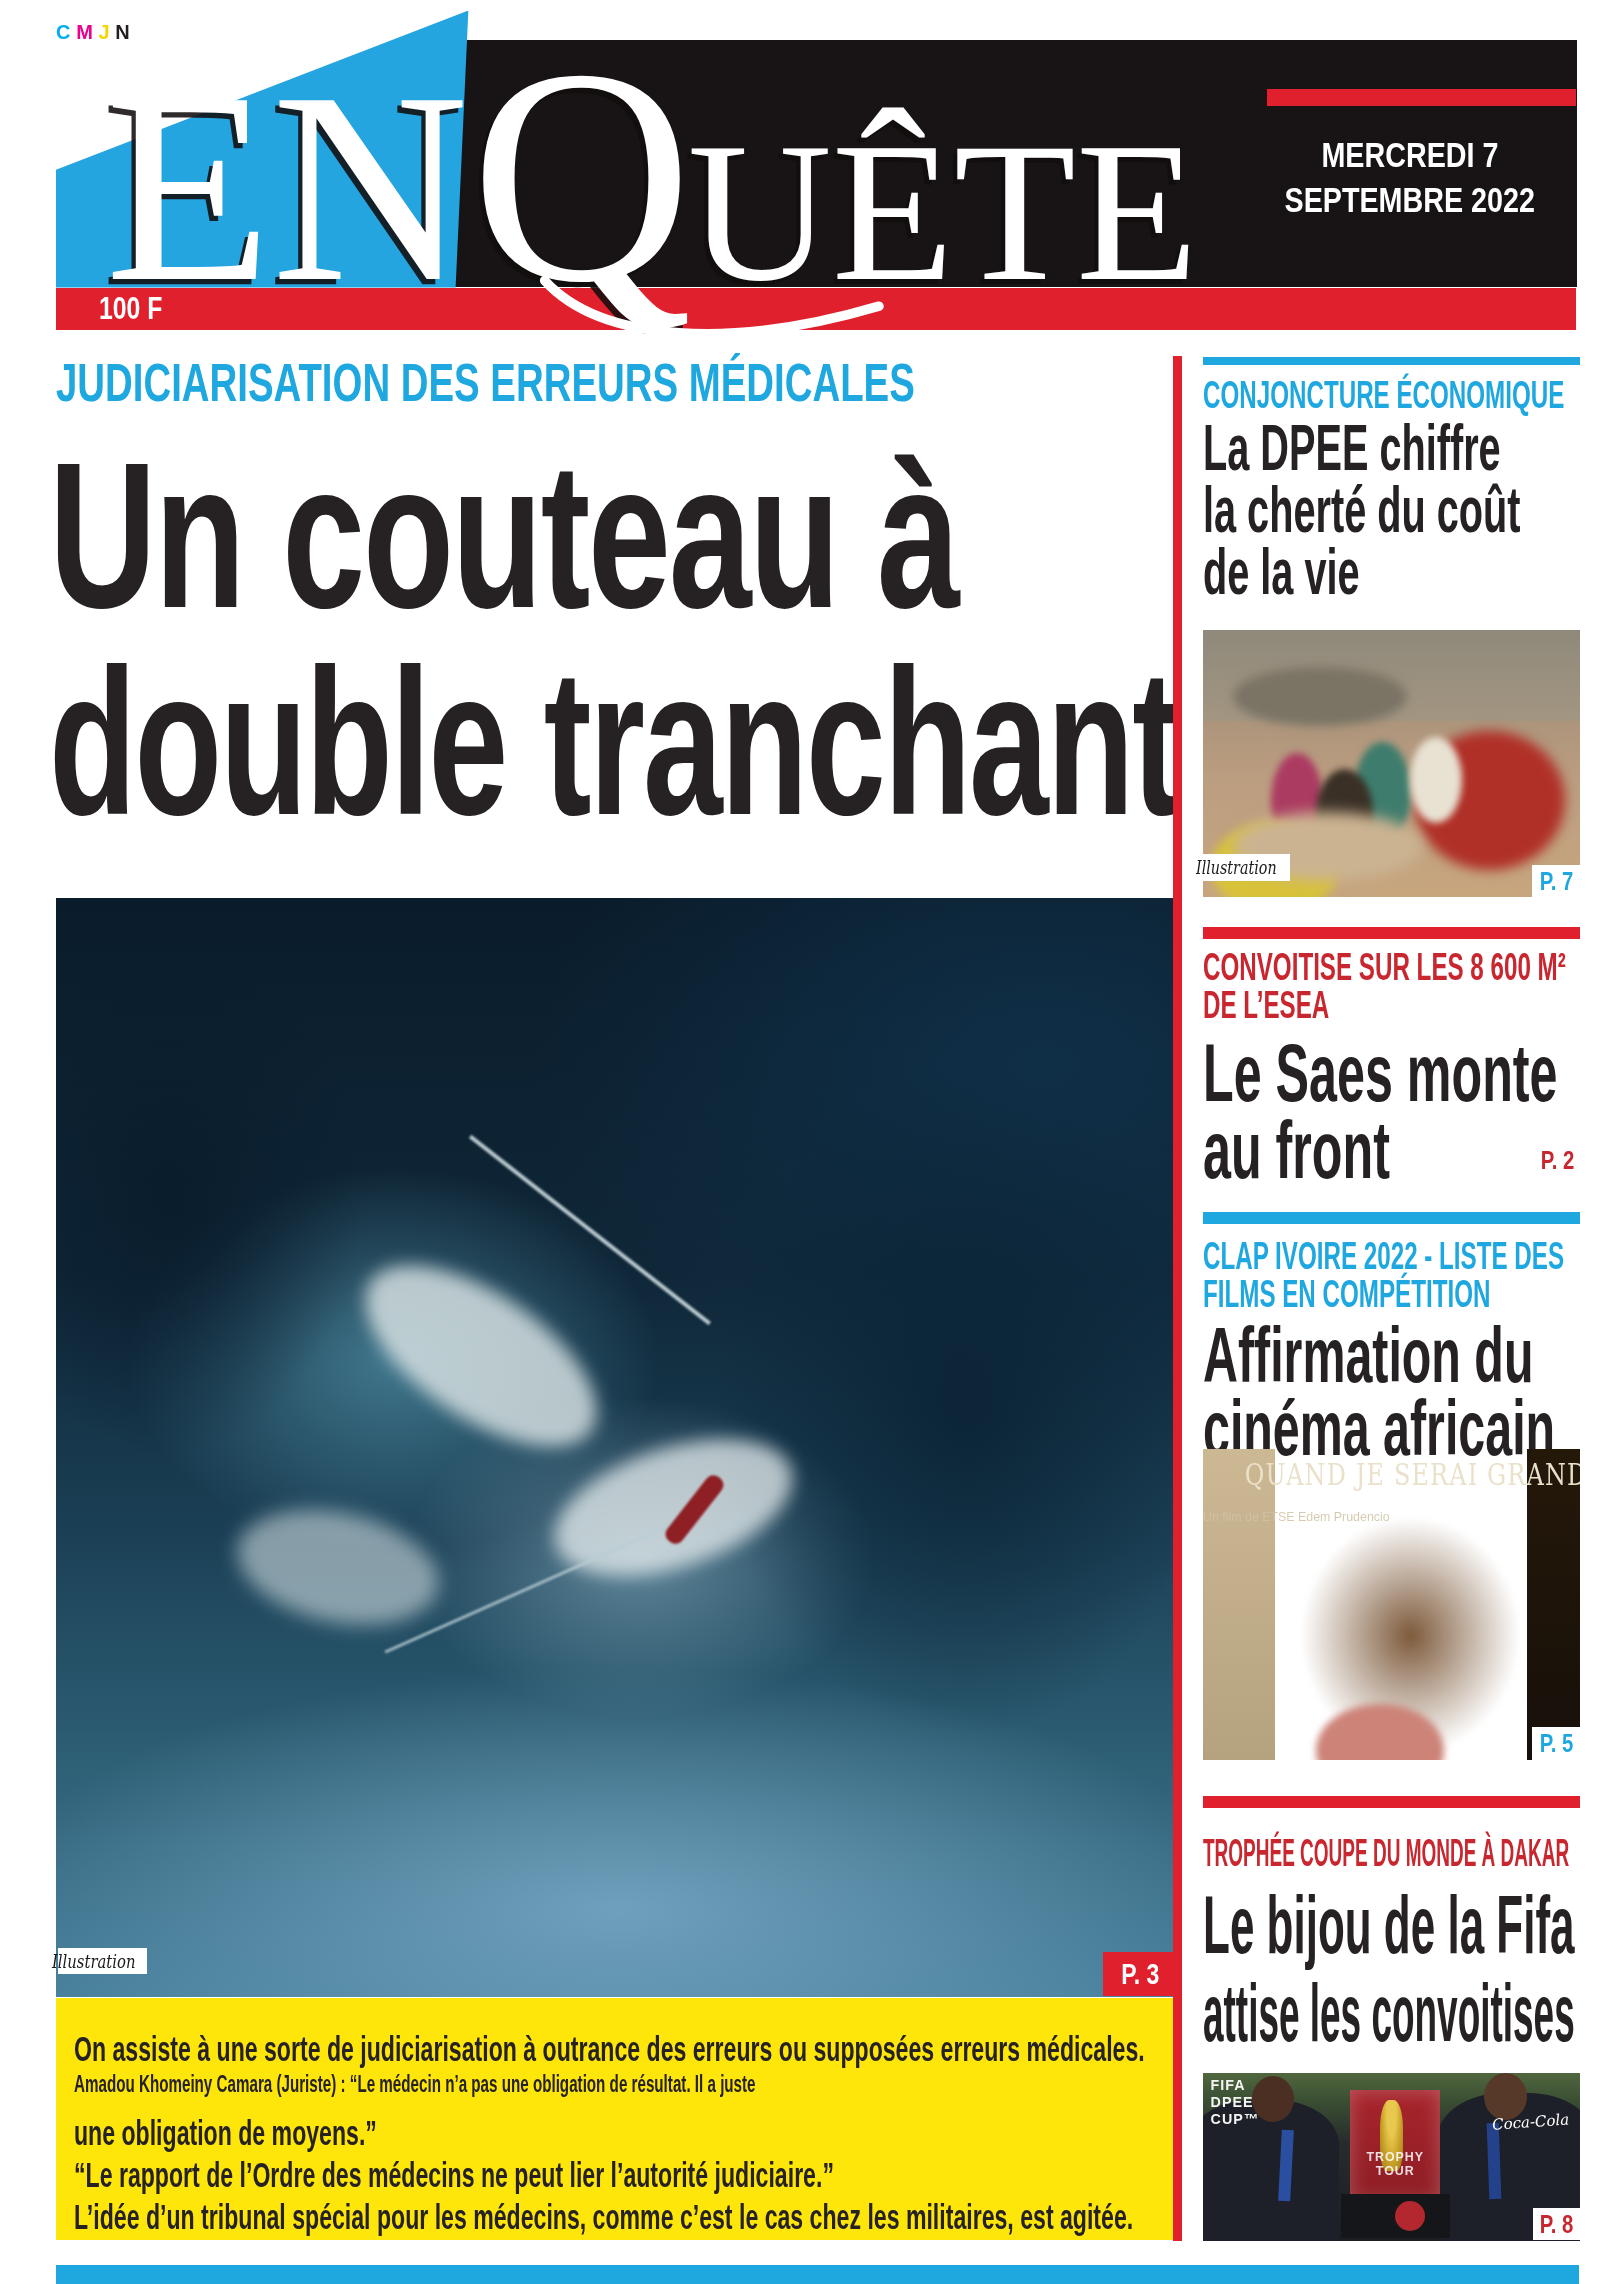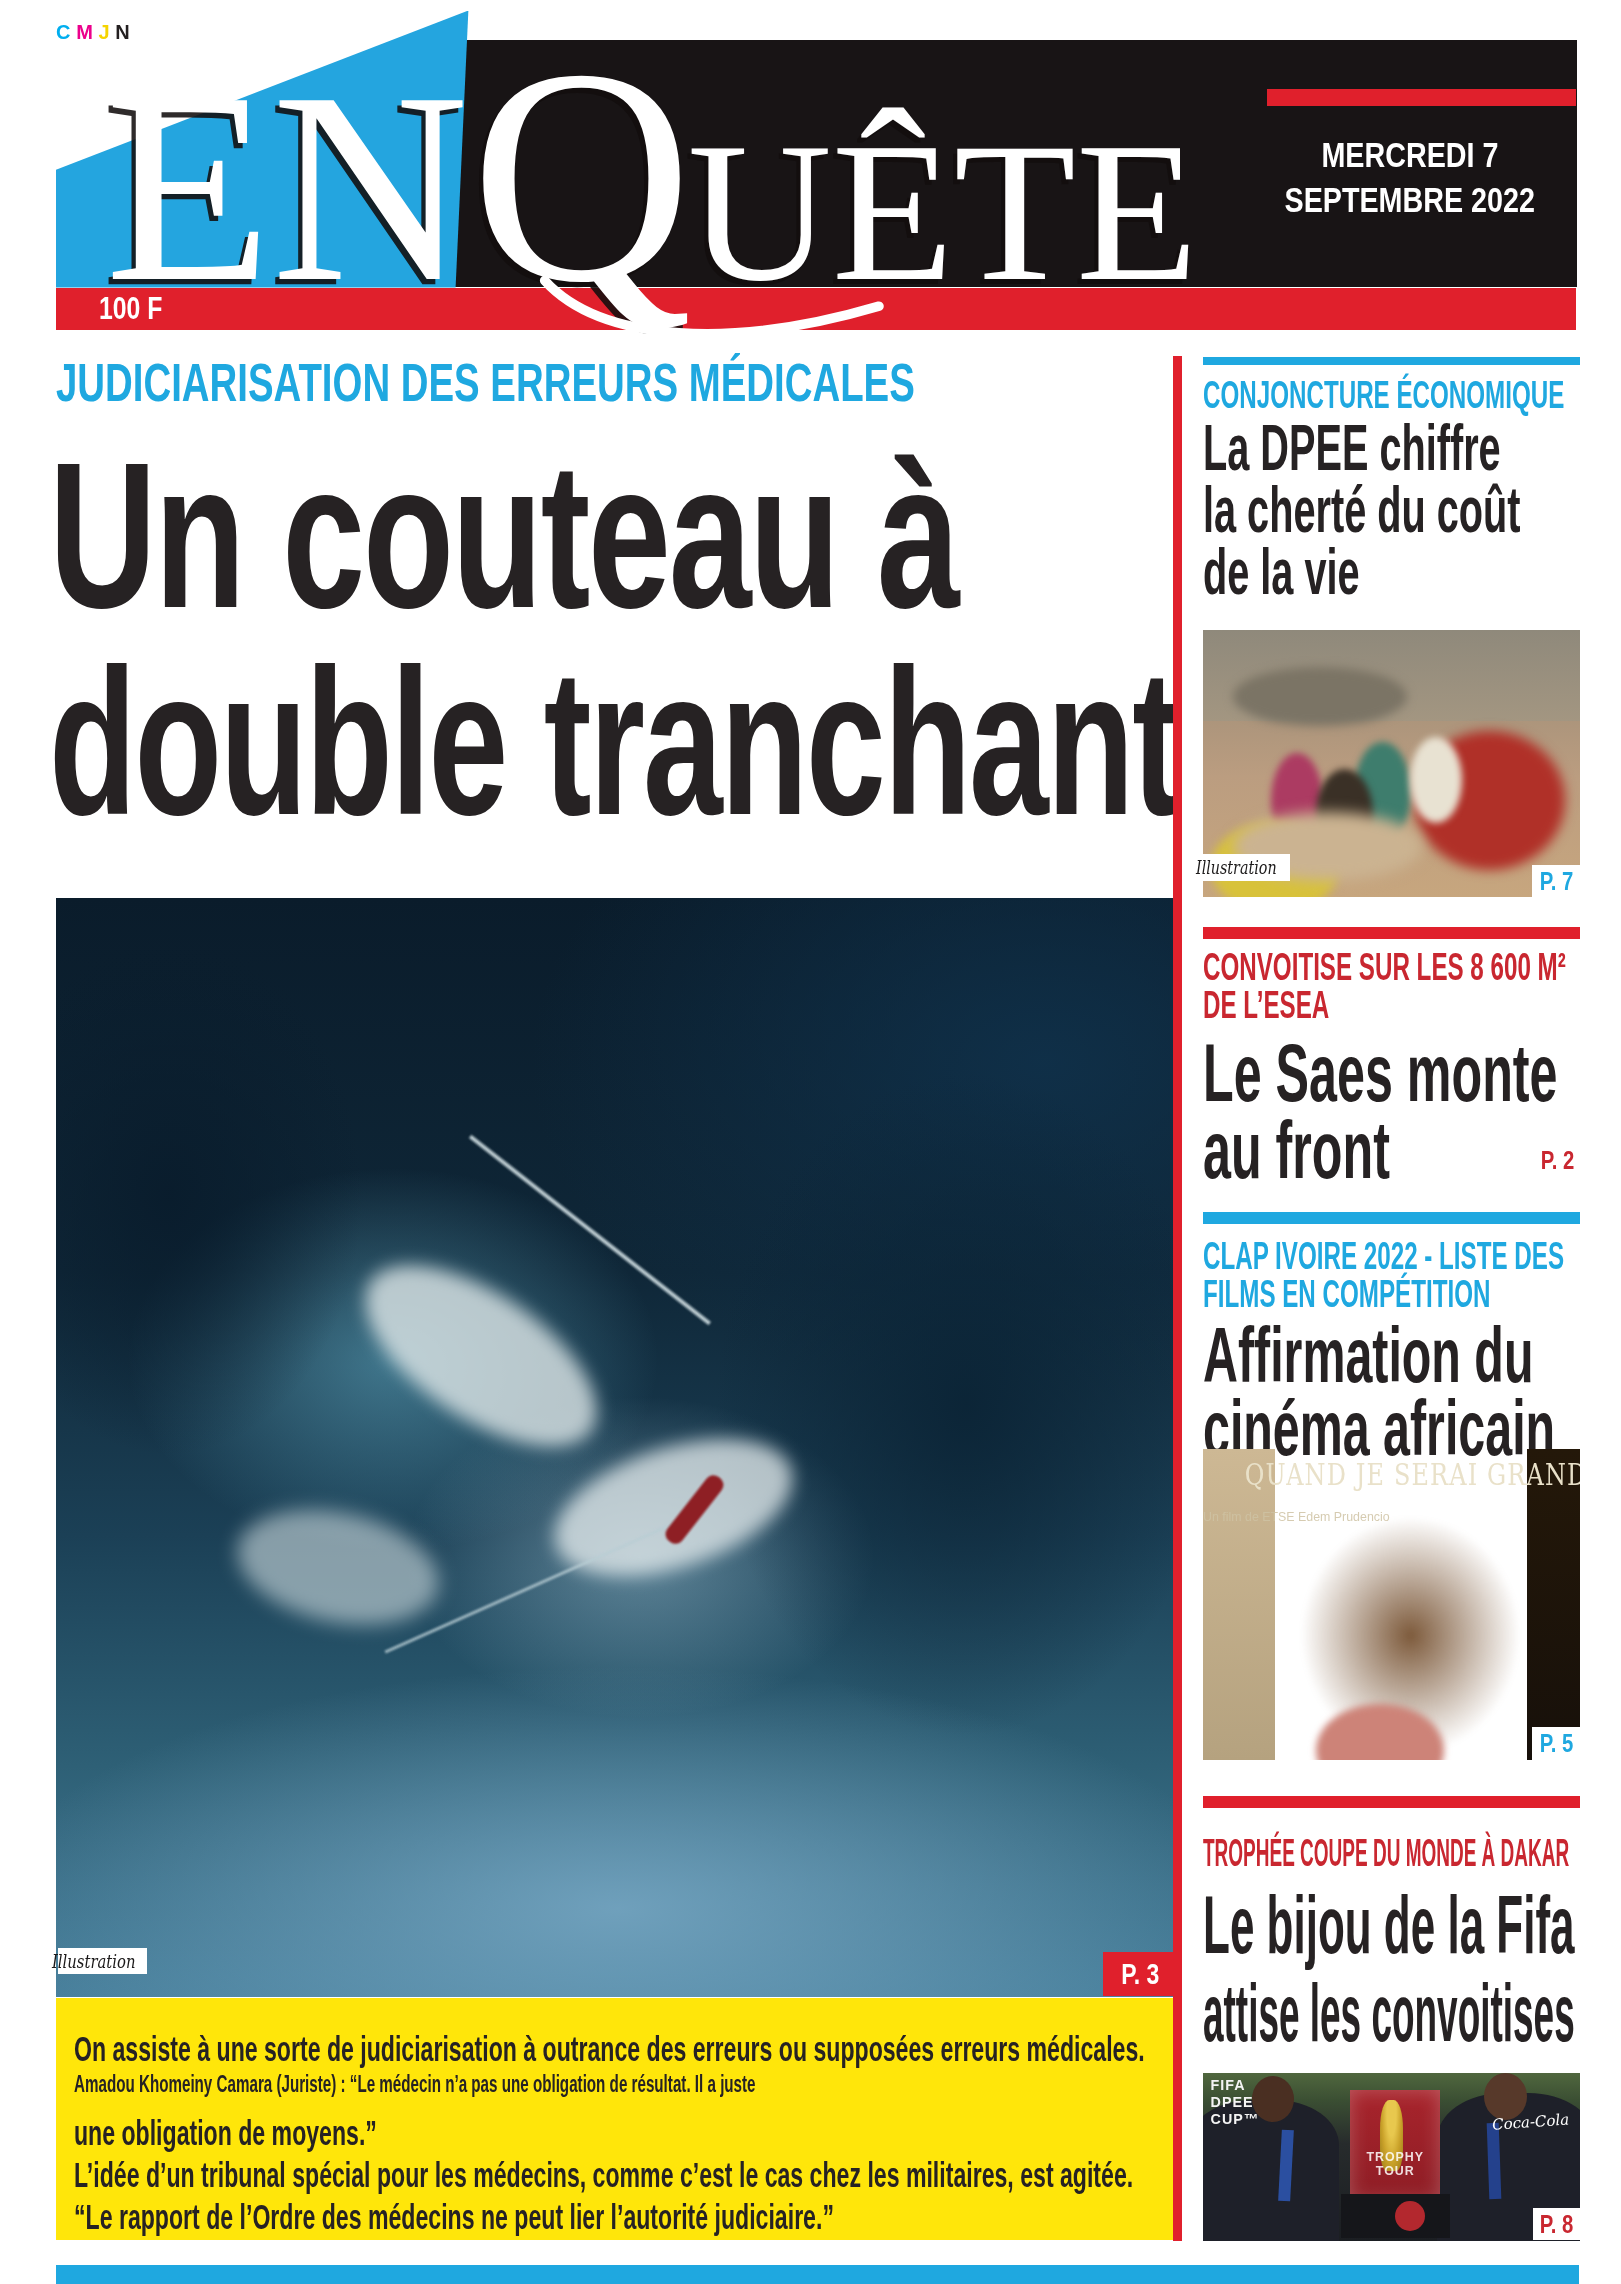--- a/index.html
+++ b/index.html
@@ -101,22 +101,22 @@
   <div class="abs" style="left:1103px;top:1952px;width:75px;height:44px;background:#e0202c;text-align:center;line-height:44px;">
     <span class="pn" style="color:#fff;font-size:29.5px;">P. 3</span>
   </div>
 
   <div class="bar" style="left:1173px;top:356px;width:8.6px;height:1885px;background:#e0202c;"></div>
 
   <div class="abs" style="left:56px;top:1998px;width:1117px;height:242px;background:#ffe60a;padding:31px 0 0 18px;box-sizing:border-box;">
     <div style="height:42px;font-size:35px;font-weight:bold;"><span class="ln" style="transform: scaleX(0.66);">On assiste à une sorte de judiciarisation à outrance des erreurs ou supposées erreurs médicales.</span></div>
     <div style="height:42px;font-size:23px;font-weight:bold;"><span class="ln" style="transform: scaleX(0.66);">Amadou Khomeiny Camara (Juriste) : “Le médecin n’a pas une obligation de résultat. Il a juste</span></div>
     <div style="height:42px;font-size:35px;font-weight:bold;"><span class="ln" style="transform: scaleX(0.66);">une obligation de moyens.”</span></div>
+    <div style="height:42px;font-size:35px;font-weight:bold;"><span class="ln" style="transform: scaleX(0.66);">“Le rapport de l’Ordre des médecins ne peut lier l’autorité judiciaire.”</span></div>
     <div style="height:42px;font-size:35px;font-weight:bold;"><span class="ln" style="transform: scaleX(0.66);">L’idée d’un tribunal spécial pour les médecins, comme c’est le cas chez les militaires, est agitée.</span></div>
-    <div style="height:42px;font-size:35px;font-weight:bold;"><span class="ln" style="transform: scaleX(0.66);">“Le rapport de l’Ordre des médecins ne peut lier l’autorité judiciaire.”</span></div>
   </div>
 
   <div class="bar" style="left:1203px;top:357px;width:377px;height:7.6px;background:#1fa8e0;"></div>
   <div class="abs kicker" style="left:1203px;top:376px;font-size:39px;line-height:38px;">
     <div class="kline"><span class="ln cyan-t" style="transform: scaleX(0.62);">CONJONCTURE ÉCONOMIQUE</span></div>
   </div>
   <div class="abs hl" style="left:1203px;top:411px;font-size:64px;color:#262223;">
     <div style="height:62px;"><span class="ln" style="transform: scaleX(0.62);">La DPEE chiffre</span></div>
     <div style="height:62px;"><span class="ln" style="transform: scaleX(0.62);">la cherté du coût</span></div>
     <div style="height:62px;"><span class="ln" style="transform: scaleX(0.62);">de la vie</span></div>

